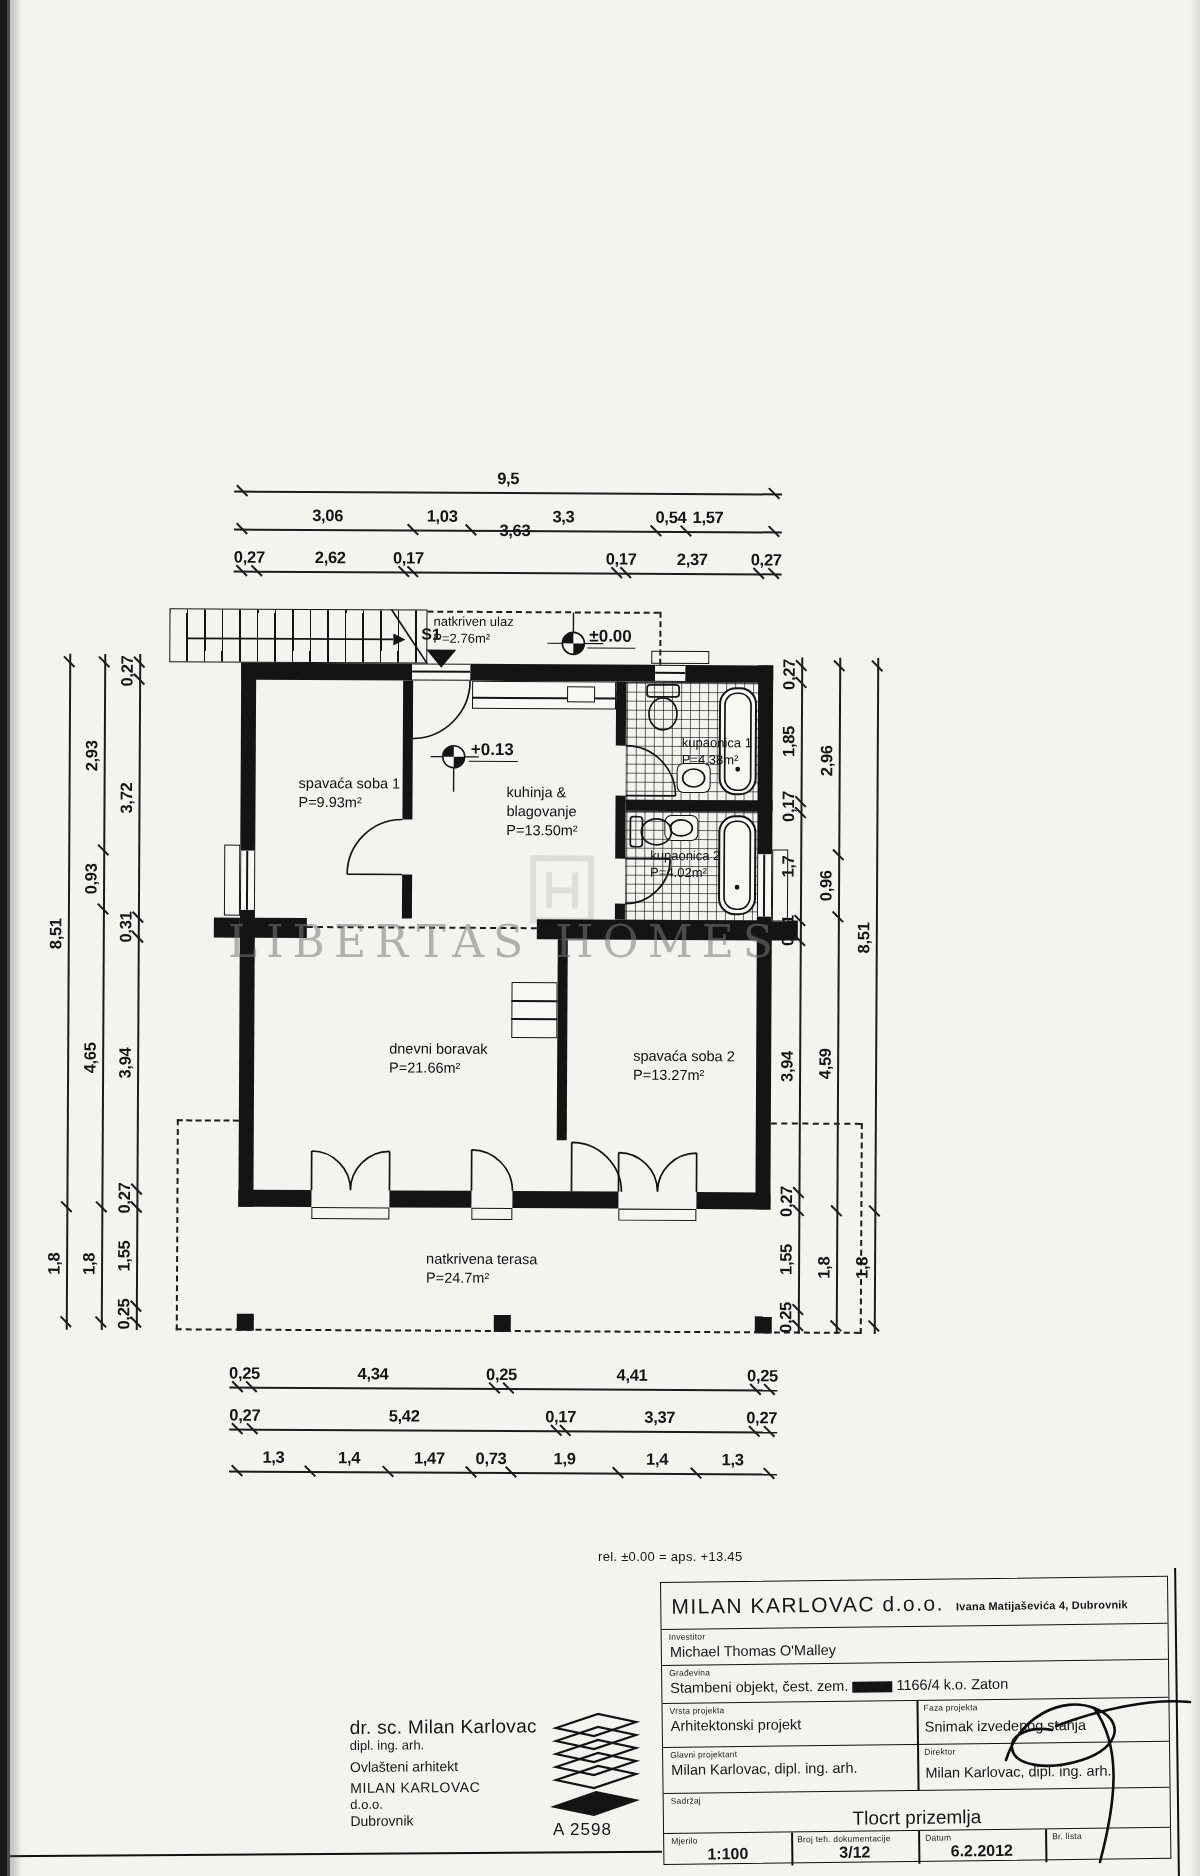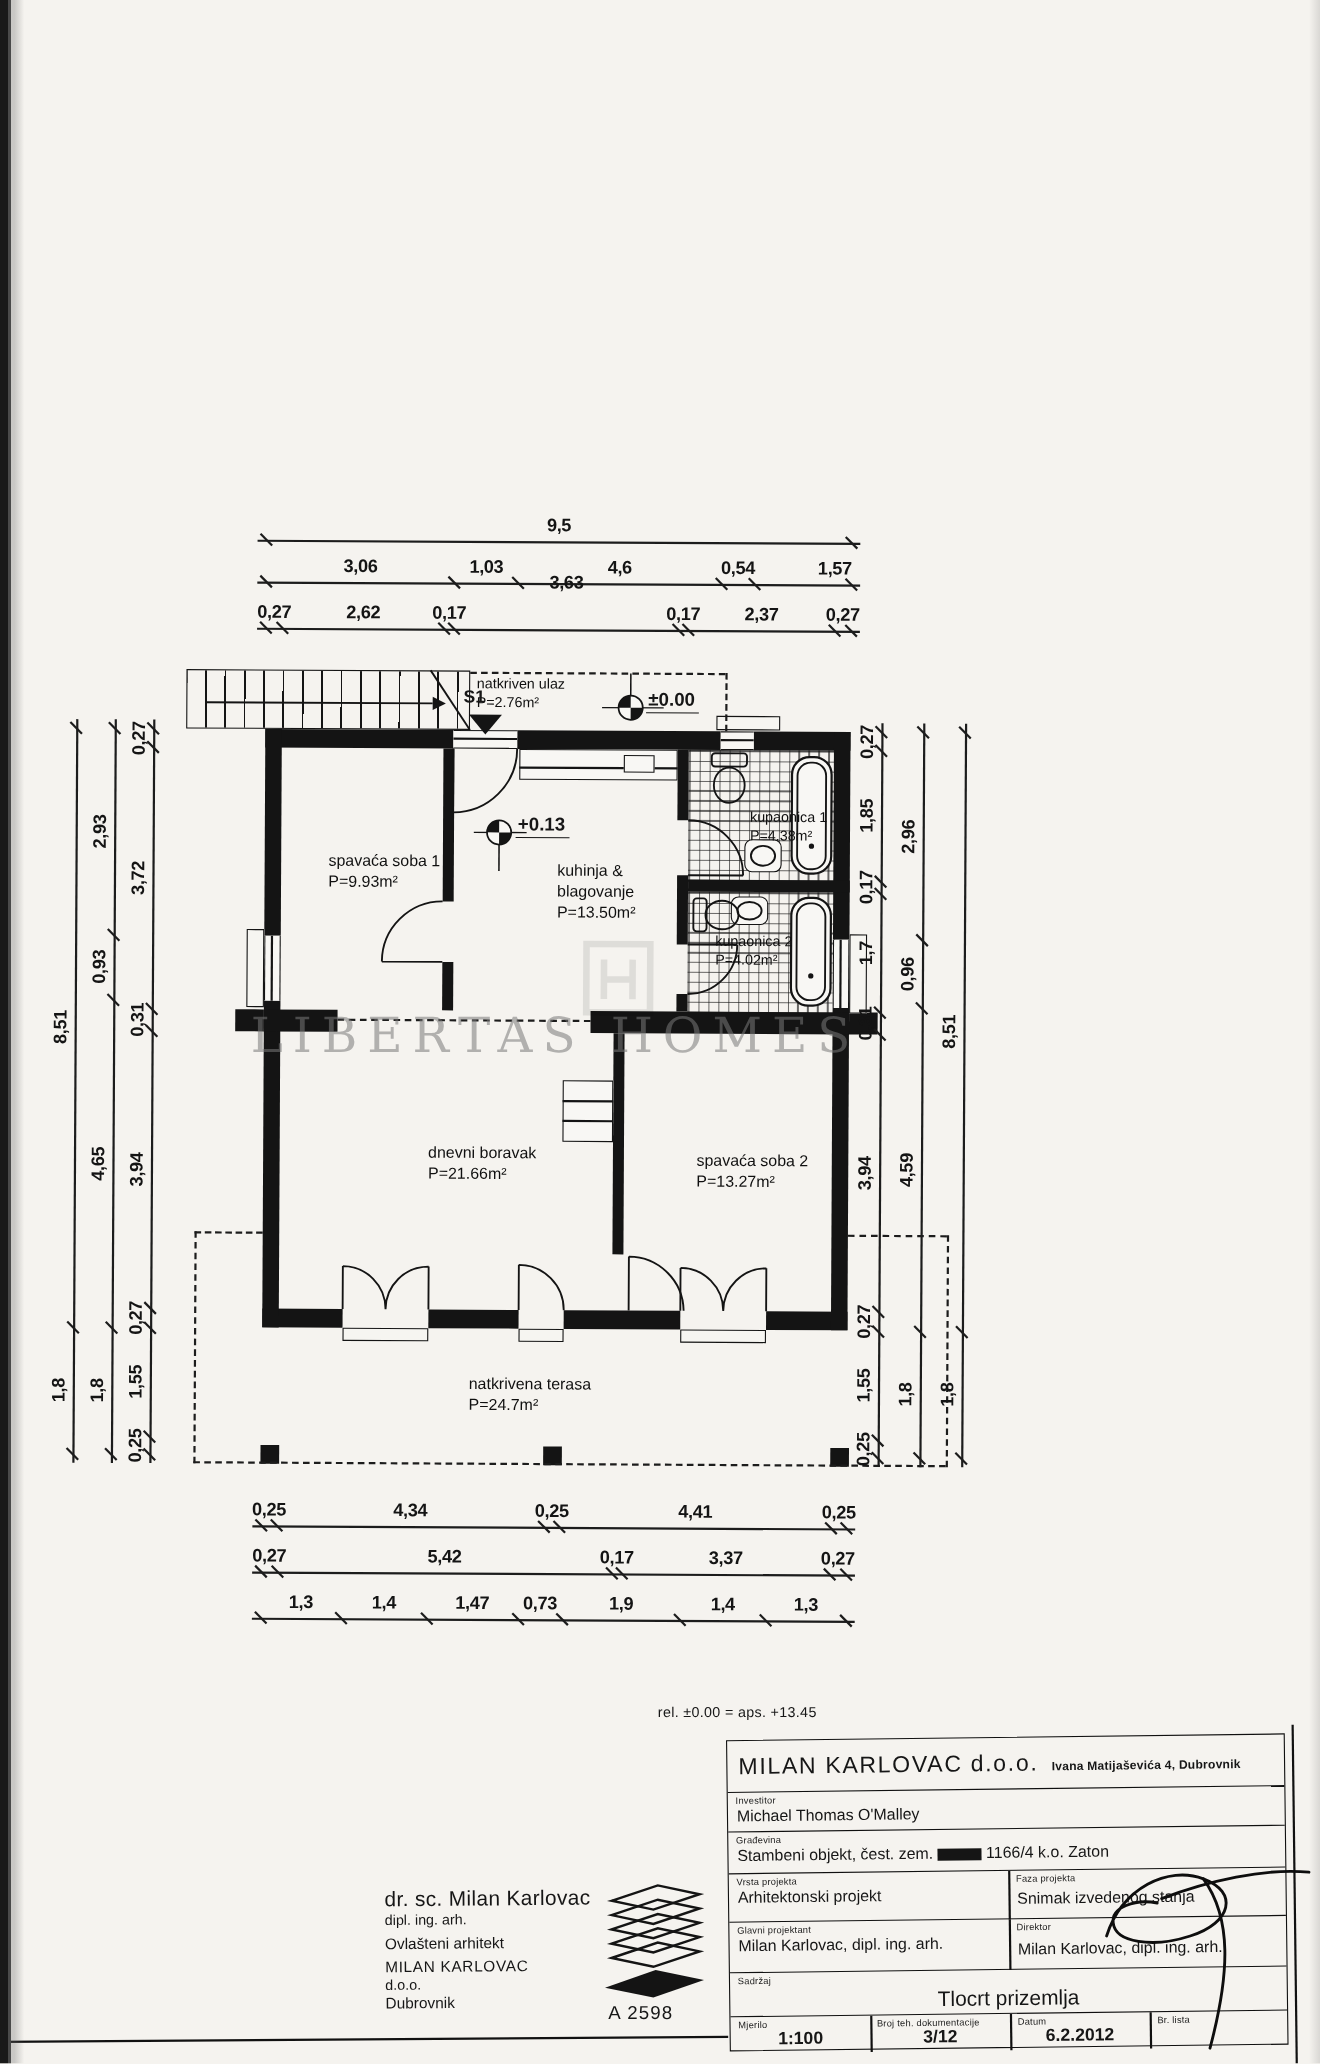--- a/index.html
+++ b/index.html
@@ -214,23 +214,23 @@
     <div class="dim-label" style="left: 506px; top: 488px; transform: translate(-50%, -100%);">9,5</div>
     <div class="dim-line" style="left: 232px; top: 530px; width: 548px; height: 1.6px;"></div>
     <div class="dim-tick" style="left: 240px; top: 530px; transform: translate(-50%, -50%) rotate(-45deg);"></div>
     <div class="dim-tick" style="left: 411.36px; top: 530px; transform: translate(-50%, -50%) rotate(-45deg);"></div>
     <div class="dim-tick" style="left: 469.04px; top: 530px; transform: translate(-50%, -50%) rotate(-45deg);"></div>
     <div class="dim-tick" style="left: 653.84px; top: 530px; transform: translate(-50%, -50%) rotate(-45deg);"></div>
     <div class="dim-tick" style="left: 684.08px; top: 530px; transform: translate(-50%, -50%) rotate(-45deg);"></div>
     <div class="dim-tick" style="left: 772px; top: 530px; transform: translate(-50%, -50%) rotate(-45deg);"></div>
     <div class="dim-label" style="left: 325.68px; top: 526px; transform: translate(-50%, -100%);">3,06</div>
     <div class="dim-label" style="left: 440.2px; top: 526px; transform: translate(-50%, -100%);">1,03</div>
-    <div class="dim-label" style="left: 561.44px; top: 526px; transform: translate(-50%, -100%);">4,6</div>
+    <div class="dim-label" style="left: 561.44px; top: 526px; transform: translate(-50%, -100%);">3,3</div>
     <div class="dim-label" style="left: 668.96px; top: 526px; transform: translate(-50%, -100%);">0,54</div>
-    <div class="dim-label" style="left: 757px; top: 526px; transform: translate(-50%, -100%);">1,57</div>
+    <div class="dim-label" style="left: 706px; top: 526px; transform: translate(-50%, -100%);">1,57</div>
     <div class="dim-line" style="left: 232px; top: 572px; width: 548px; height: 1.6px;"></div>
     <div class="dim-tick" style="left: 240px; top: 572px; transform: translate(-50%, -50%) rotate(-45deg);"></div>
     <div class="dim-tick" style="left: 255.12px; top: 572px; transform: translate(-50%, -50%) rotate(-45deg);"></div>
     <div class="dim-tick" style="left: 401.84px; top: 572px; transform: translate(-50%, -50%) rotate(-45deg);"></div>
     <div class="dim-tick" style="left: 411.36px; top: 572px; transform: translate(-50%, -50%) rotate(-45deg);"></div>
     <div class="dim-tick" style="left: 614.64px; top: 572px; transform: translate(-50%, -50%) rotate(-45deg);"></div>
     <div class="dim-tick" style="left: 624.16px; top: 572px; transform: translate(-50%, -50%) rotate(-45deg);"></div>
     <div class="dim-tick" style="left: 756.88px; top: 572px; transform: translate(-50%, -50%) rotate(-45deg);"></div>
     <div class="dim-tick" style="left: 772px; top: 572px; transform: translate(-50%, -50%) rotate(-45deg);"></div>
     <div class="dim-label" style="left: 247.56px; top: 568px; transform: translate(-50%, -100%);">0,27</div>

